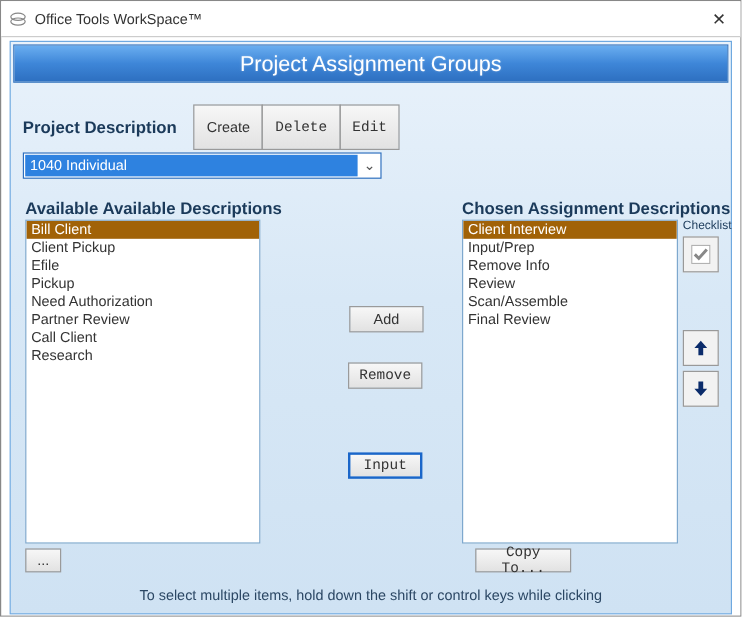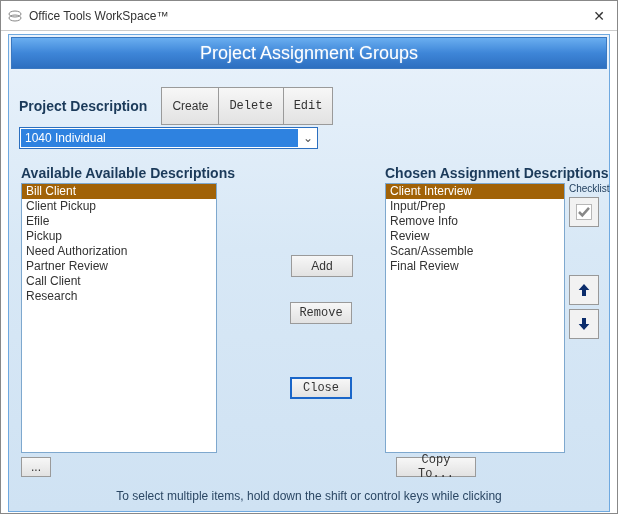--- a/index.html
+++ b/index.html
@@ -134,21 +134,21 @@
         <div class="item sel">Client Interview</div>
         <div class="item">Input/Prep</div>
         <div class="item">Remove Info</div>
         <div class="item">Review</div>
         <div class="item">Scan/Assemble</div>
         <div class="item">Final Review</div>
       </div>
 
     <button class="btn mid-btn add">Add</button>
     <button class="btn mid-btn remove">Remove</button>
-    <button class="btn mid-btn close">Close</button>
+    <button class="btn mid-btn close">Input</button>
 
     <span class="chk-label">Checklist</span>
     <div class="chk-icon">
       <svg viewBox="0 0 24 24" width="20" height="20">
         <rect x="3" y="3" width="18" height="18" fill="#fff" stroke="#aaa"></rect>
         <path d="M6 12 l4 4 l8 -9" fill="none" stroke="#888" stroke-width="3"></path>
       </svg>
     </div>
     <div class="arrow-btn up">
       <svg class="arrow-svg" viewBox="0 0 24 24">

